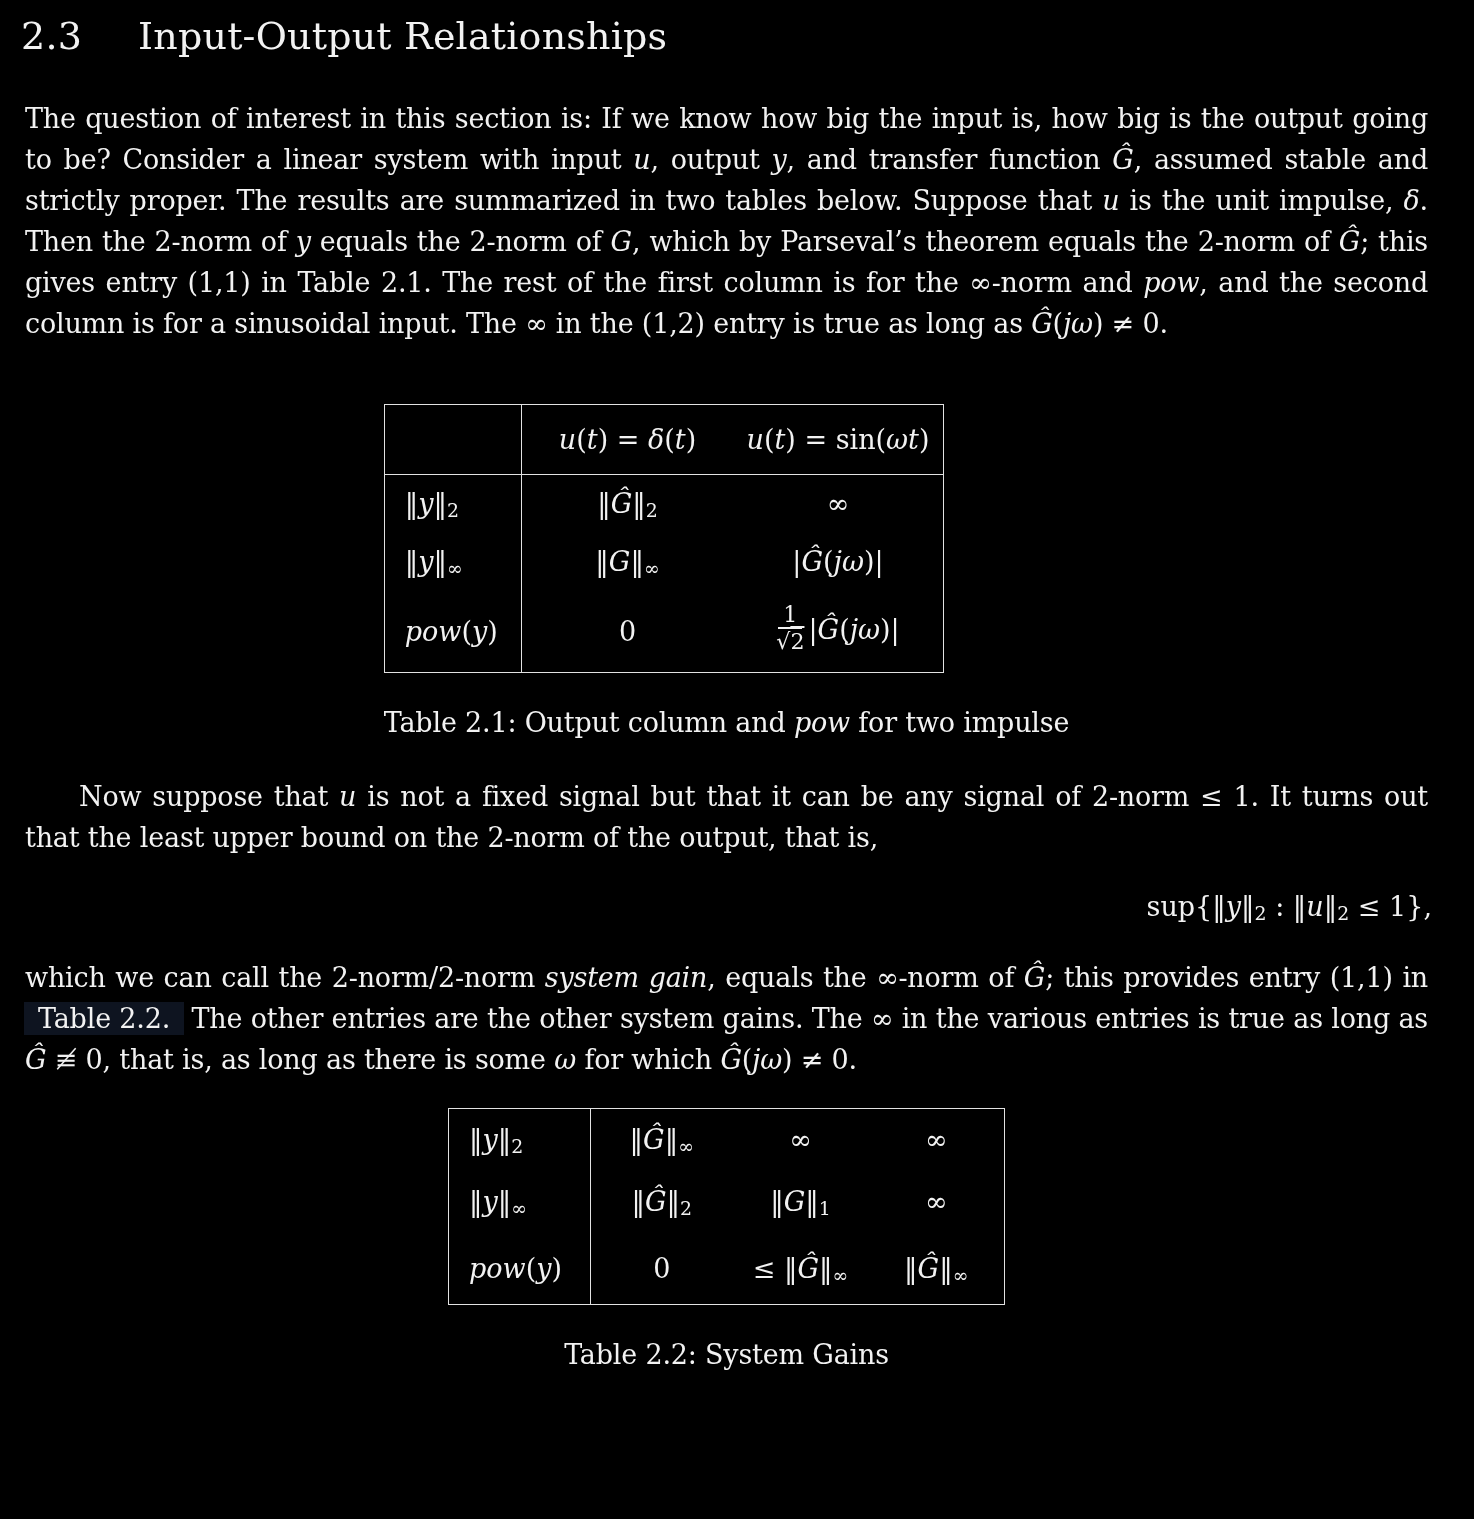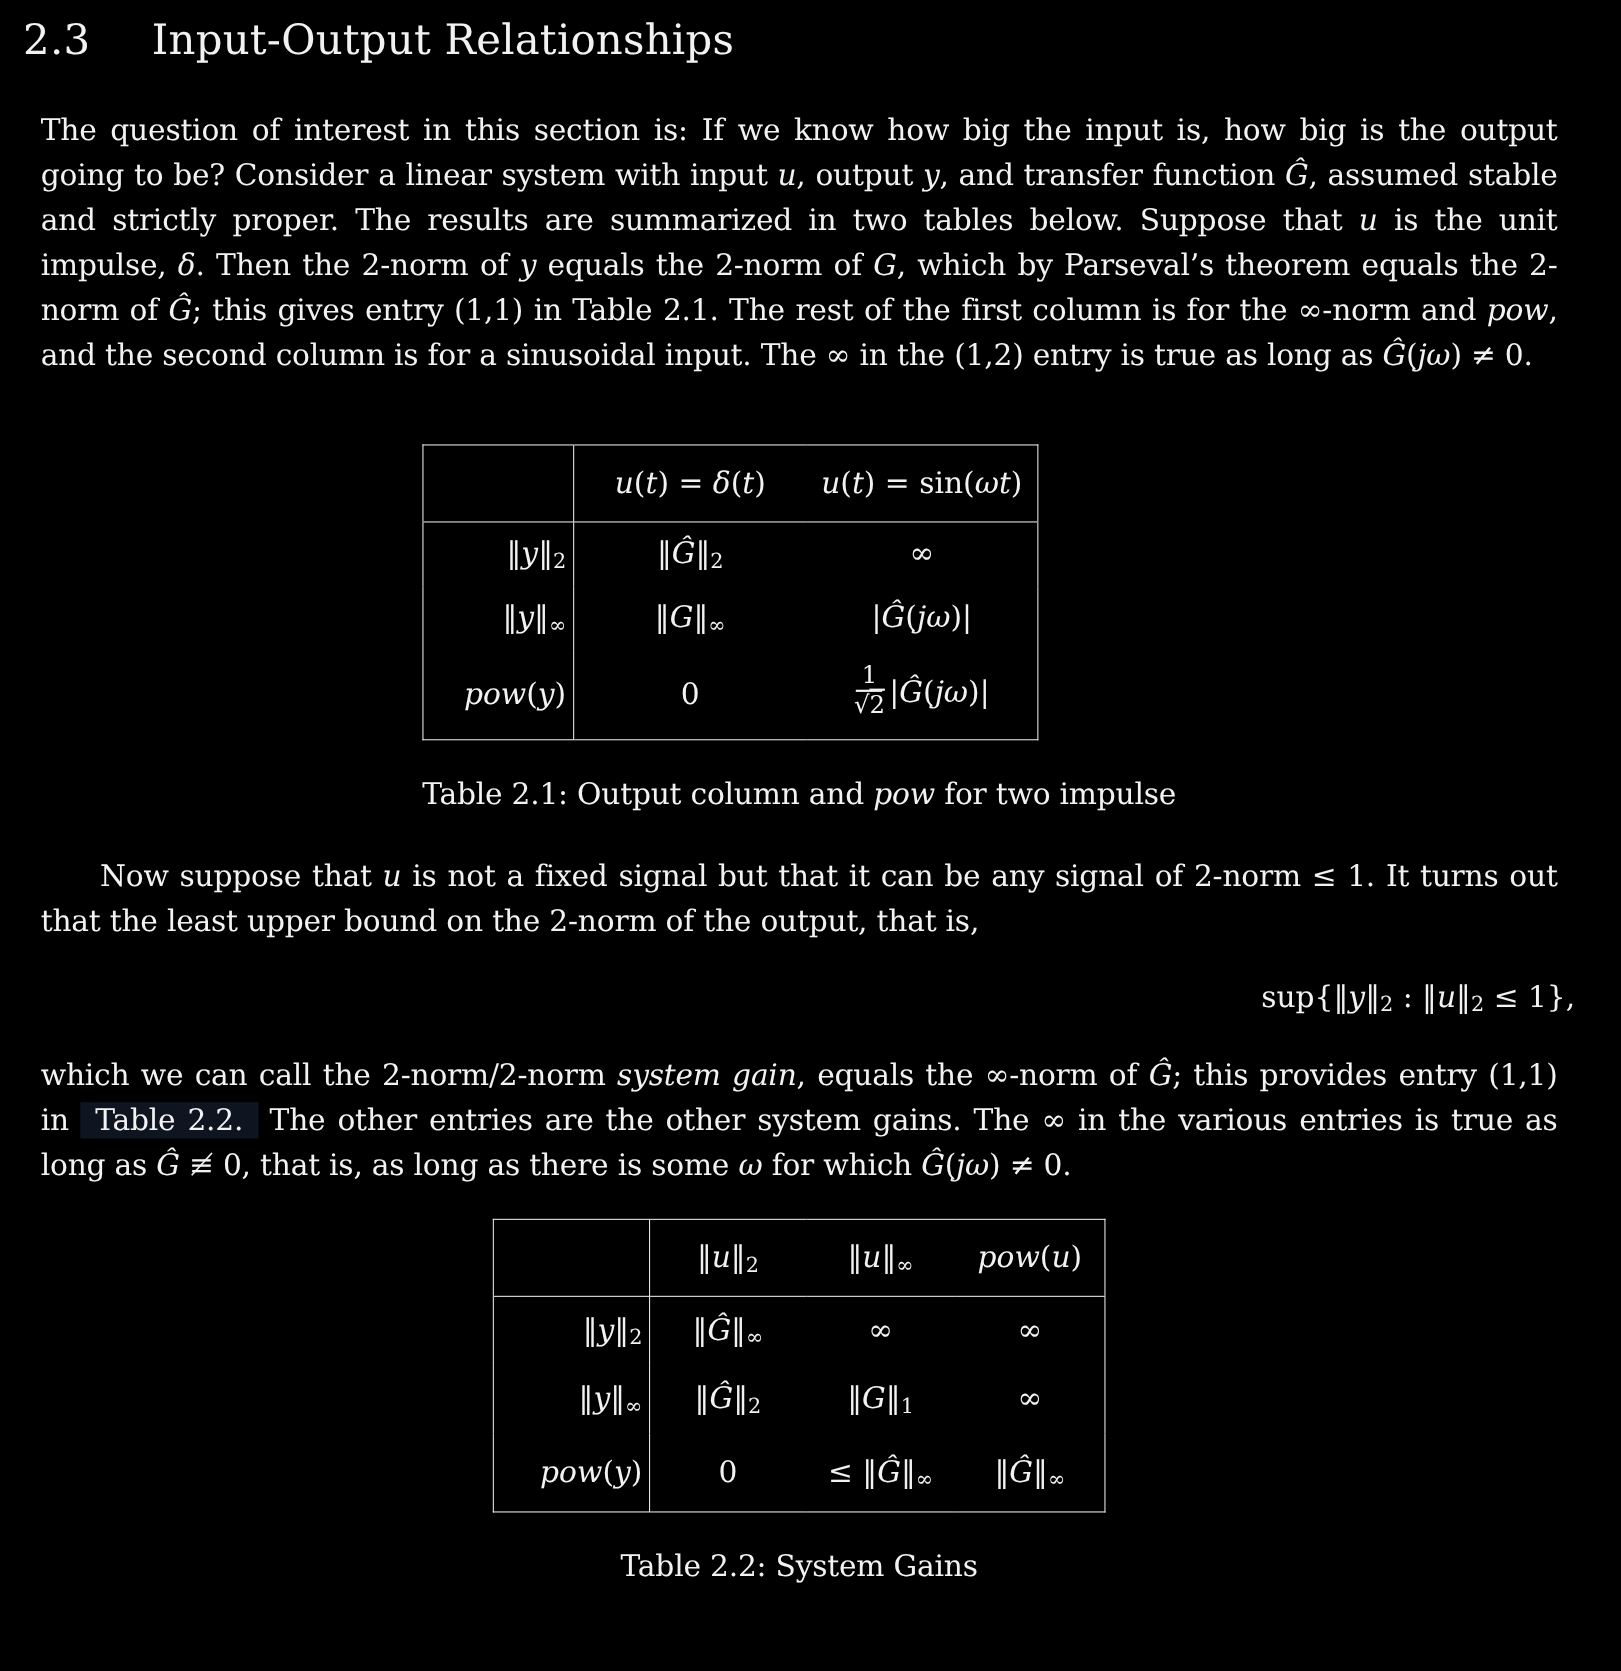--- a/index.html
+++ b/index.html
@@ -17,21 +17,21 @@
     font-size: 38px;
     font-weight: 400;
     margin: 0 0 40px 0;
     letter-spacing: 0.2px;
   }
   .section-number { margin-right: 56px; }
 
   .body {
     font-size: 27px;
     line-height: 41px;
-    margin: 16px;
+    margin: 4px;
     letter-spacing: -0.2px;
   }
   .just { text-align: justify; }
   .indent { text-indent: 54px; margin-top: 38px; }
   .mt30 { margin-top: 30px; }
 
   .equation {
     font-size: 27px;
     line-height: 41px;
     margin: 28px 0 0 82px;
@@ -57,21 +57,21 @@
     font-size: 27px;
     border: 1.5px solid var(--table-border, #e2e2e2);
   }
   .math-table td, .math-table th {
     font-weight: normal;
     text-align: center;
     vertical-align: middle;
     padding: 0 6px;
   }
   .math-table .lbl {
-    text-align: right;
+    text-align: left;
     padding-left: 20px;
     border-right: 1.5px solid var(--table-border, #e2e2e2);
   }
   .math-table tr.hdr > th, .math-table tr.hdr > td {
     border-bottom: 1.5px solid var(--table-border, #e2e2e2);
   }
 
   .t1 col.c1 { width: 137px; }
   .t1 col.c2 { width: 212px; }
   .t1 col.c3 { width: 210px; }
@@ -161,26 +161,20 @@
 
   <figure class="tbl-fig fig2">
     <table class="math-table t2">
       <colgroup>
           <col class="c1">
           <col class="c2">
           <col class="c3">
           <col class="c4">
         </colgroup>
       <tbody>
-        <tr class="hdr">
-          <td class="lbl"></td>
-          <th><span class="n">‖</span><span class="i">u</span><span class="n">‖</span><sub class="sub">2</sub></th>
-          <th><span class="n">‖</span><span class="i">u</span><span class="n">‖</span><sub class="sub">∞</sub></th>
-          <th><span class="i">pow</span><span class="n">(</span><span class="i">u</span><span class="n">)</span></th>
-        </tr>
         <tr class="r1">
           <td class="lbl"><span class="n">‖</span><span class="i">y</span><span class="n">‖</span><sub class="sub">2</sub></td>
           <td><span class="n">‖</span><span class="i">Ĝ</span><span class="n">‖</span><sub class="sub">∞</sub></td>
           <td><span class="n">∞</span></td>
           <td><span class="n">∞</span></td>
         </tr>
         <tr class="r2">
           <td class="lbl"><span class="n">‖</span><span class="i">y</span><span class="n">‖</span><sub class="sub">∞</sub></td>
           <td><span class="n">‖</span><span class="i">Ĝ</span><span class="n">‖</span><sub class="sub">2</sub></td>
           <td><span class="n">‖</span><span class="i">G</span><span class="n">‖</span><sub class="sub">1</sub></td>

